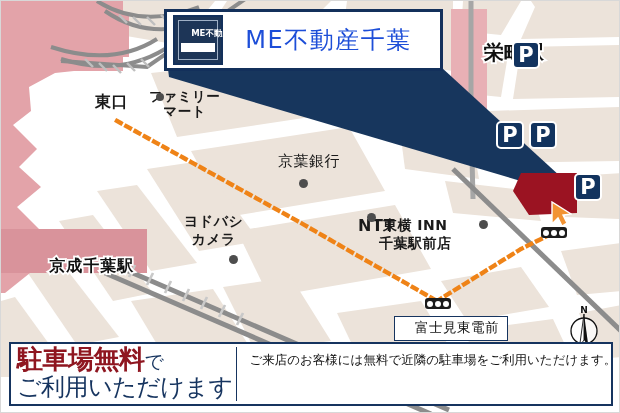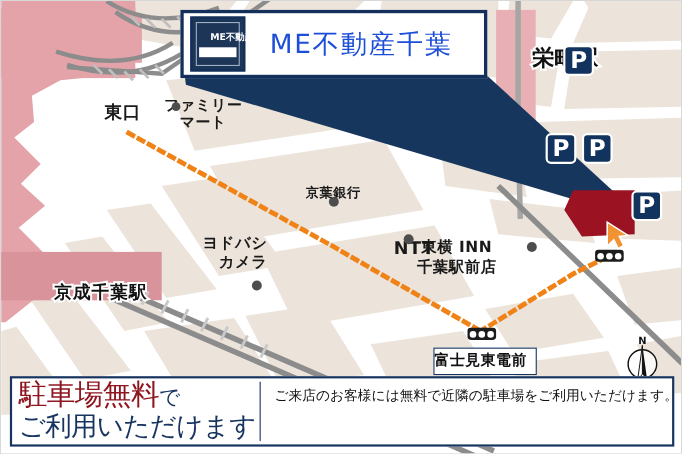--- a/index.html
+++ b/index.html
@@ -45,24 +45,24 @@
   }
   .station-name span { position:relative; }
 
   #station-chiba      { left:8px;  top:22px;  font-size:29px; letter-spacing:1px; }
   #station-keisei     { left:22px; top:236px; font-size:16px; letter-spacing:1px; }
   #station-sakaemachi { left:455px; top:18px; font-size:20px; width:26px; line-height:1.12; text-align:center; }
 
   
   #poi-higashiguchi { left:52px;  top:92px;  font-size:16px; font-weight:700;margin-left:42px; }
   #poi-familymart   { left:148px; top:88px;  font-size:13.5px; font-weight:700; text-align:center; }
-  #poi-keiyo        { left:277px; top:168px; font-size:12px; font-weight:700; }
+  #poi-keiyo        { left:277px; top:152px; font-size:15px; font-weight:400; }
   #poi-ntt          { left:357px; top:192px; font-size:16px; font-weight:700; letter-spacing:0.5px;margin-top:24px; }
   #poi-toyoko       { left:378px; top:216px; font-size:14px; font-weight:700; text-align:center; line-height:1.25; }
-  #poi-yodobashi    { left:183px; top:212px; font-size:14px; font-weight:700; text-align:right; line-height:1.25; }
+  #poi-yodobashi    { left:183px; top:212px; font-size:14px; font-weight:700; text-align:center; line-height:1.25; }
 
   .dotmark {
     position:absolute;
     width:9px; height:9px;
     border-radius:50%;
     background:#4d4d4d;
   }
   #dot-familymart { left:155px; top:92px;  width:8px; height:8px; }
   #dot-keiyo      { left:298px; top:178px; }
   #dot-ntt        { left:366px; top:212px; }
@@ -155,26 +155,26 @@
     background:#ffffff;
     display:block;
   }
   #signal-1 { left:540px; top:226px; }
   #signal-2 { left:424px; top:297px; }
 
   
   #box-fujimi {
     position:absolute;
     left:393px; top:315px;
-    padding:2px 8px 3px 0;
+    padding:2px 8px 3px 20px;
     background:#ffffff;
     border:1.6px solid #16345f;
     font-family:"DejaVu Sans", sans-serif;
     font-size:13.5px;
-    font-weight:700;
+    font-weight:400;
     color:#111111;
     letter-spacing:0.5px;
     z-index:30;
   }
 
   
   #compass { position:absolute; left:566px; top:303px; width:34px; height:44px; z-index:30; }
 
   
   #cursor-arrow { position:absolute; left:549px; top:200px; width:22px; height:26px; z-index:32; }
@@ -195,21 +195,21 @@
     padding:2px 4px 2px 6px;
     display:flex; flex-direction:column; justify-content:center;
     font-family:"DejaVu Sans", sans-serif;
   }
   #banner-line1 {
     font-size:26px;
     line-height:1.02;
     white-space:nowrap;
     letter-spacing:-0.5px;
   }
-  #banner-free { color:#8f1620; font-weight:400; }
+  #banner-free { color:#8f1620; font-weight:700; }
   #banner-de   { color:#16345f; font-size:19px; }
   #banner-line2 {
     font-size:24px;
     color:#16345f;
     line-height:1.15;
     letter-spacing:-0.5px;
     white-space:nowrap;
     margin-top:1px;
   }
   #banner-divider { flex:0 0 1px; background:#16345f; margin:3px 0; }

